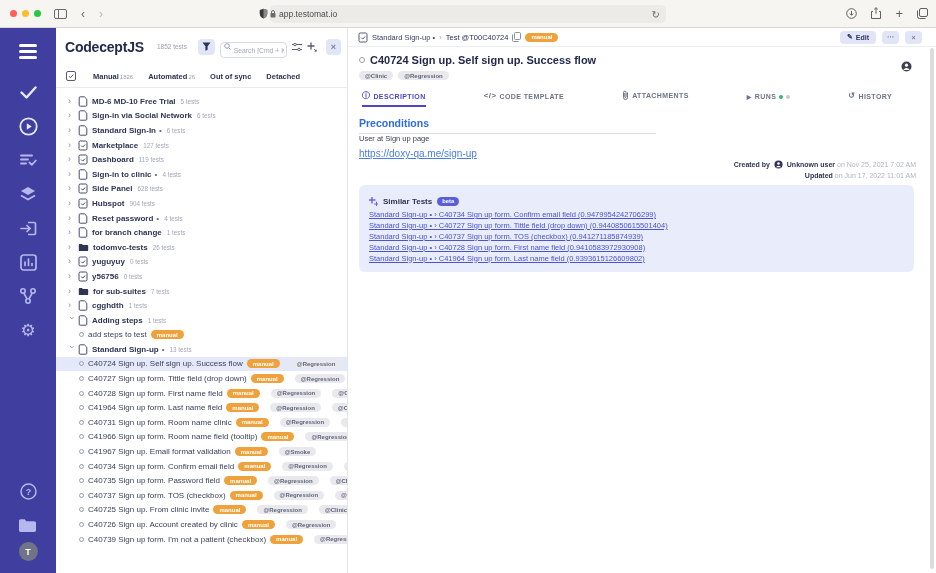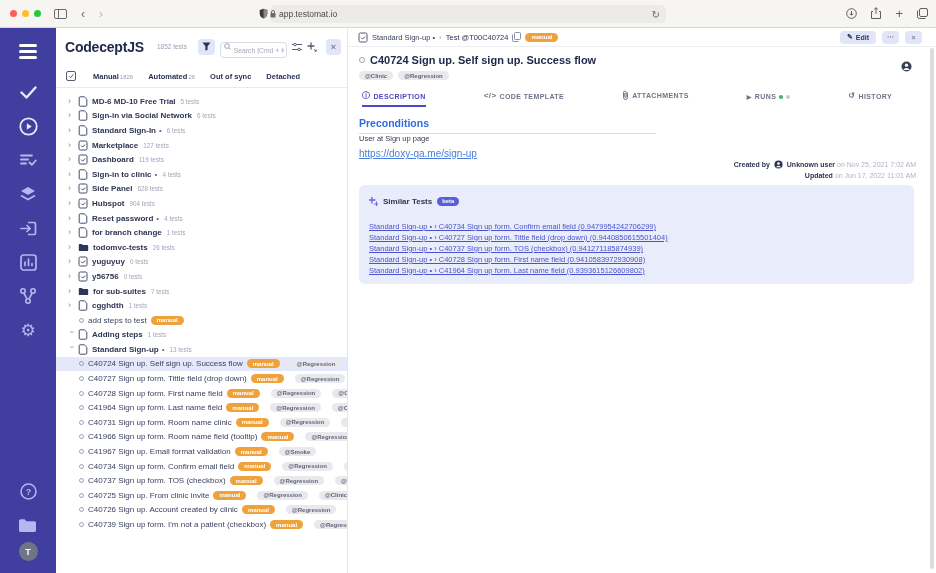--- a/index.html
+++ b/index.html
@@ -79,21 +79,21 @@
   .dot.green{background:#3bb273}.dot.gray{background:#c7cad4}
   .rp-body{position:relative}
   .precond{margin:10px 0 0 11px;width:297px}
   .precond h2{font-size:10.5px;font-weight:700;color:#2e6be5;padding-bottom:4px;border-bottom:1px solid #d9dde9}
   .precond .line{font-size:7.5px;color:#3b4054;}
   .precond a{font-size:10px;color:#4a7de0;text-decoration:underline;display:inline-block;margin-top:0}
   .meta{position:absolute;right:20px;top:42px;text-align:right;font-size:7px;color:#b0b4c4;line-height:1.6}
   .meta b{color:#2e3454;font-weight:700}
   .meta .uic{display:inline-flex;vertical-align:-2px;margin:0 2px;color:#2e3454}
   .similar{position:absolute;left:11px;right:22px;top:68px;background:#e9ecfb;border-radius:6px;padding:7px 10px 8px}
-  .sim-head{display:flex;align-items:center;gap:5px;margin-bottom:12px}
+  .sim-head{display:flex;align-items:center;gap:5px;margin-bottom:0}
   .sim-head .spark{color:#6f62e8}
   .sim-title{font-size:8px;font-weight:700;color:#2e3454}
   .beta{background:#5a5fd8;color:#fff;font-size:5.8px;font-weight:700;padding:1.5px 5px;border-radius:6px}
   .sim-link{display:block;font-size:7.5px;color:#4a54cc;text-decoration:underline;line-height:1.45;cursor:pointer}
   .vscroll{position:absolute;right:2px;top:20px;bottom:4px;width:4px;background:#dcdce0;border-radius:2px}
 </style>
 </head>
 <body>
 
 <div class="chrome">
@@ -474,40 +474,40 @@
               <path d="M2.2.8h4.2L8.8 3.2v6a1 1 0 0 1-1 1H2.2a1 1 0 0 1-1-1V1.8a1 1 0 0 1 1-1z" fill="none" stroke="#454c6e"></path>
             </svg>
           </span>
 
           <span class="tname">cgghdth</span>
 
           <span class="tcount">1 tests</span>
 
         </div>
 
+        <div class="trow suite i-file open">
+          <span class="chev">›</span>
+          <span class="ic f">
+            <svg width="10" height="11" viewBox="0 0 10 11">
+              <path d="M2.2.8h4.2L8.8 3.2v6a1 1 0 0 1-1 1H2.2a1 1 0 0 1-1-1V1.8a1 1 0 0 1 1-1z" fill="none" stroke="#454c6e"></path>
+            </svg>
+          </span>
+
+          <span class="tname">Adding steps</span>
+
+          <span class="tcount">1 tests</span>
+
+        </div>
+
         <div class="trow test">
 
           <span class="circ"></span>
           <span class="tname">add steps to test</span>
 
           <span class="badge">manual</span>
-
-        </div>
-
-        <div class="trow suite i-file open">
-          <span class="chev">›</span>
-          <span class="ic f">
-            <svg width="10" height="11" viewBox="0 0 10 11">
-              <path d="M2.2.8h4.2L8.8 3.2v6a1 1 0 0 1-1 1H2.2a1 1 0 0 1-1-1V1.8a1 1 0 0 1 1-1z" fill="none" stroke="#454c6e"></path>
-            </svg>
-          </span>
-
-          <span class="tname">Adding steps</span>
-
-          <span class="tcount">1 tests</span>
 
         </div>
 
         <div class="trow suite i-file open">
           <span class="chev">›</span>
           <span class="ic f">
             <svg width="10" height="11" viewBox="0 0 10 11">
               <path d="M2.2.8h4.2L8.8 3.2v6a1 1 0 0 1-1 1H2.2a1 1 0 0 1-1-1V1.8a1 1 0 0 1 1-1z" fill="none" stroke="#454c6e"></path>
             </svg>
           </span>
@@ -591,20 +591,29 @@
         <div class="trow test">
 
           <span class="circ"></span>
           <span class="tname">C40734 Sign up form. Confirm email field</span>
 
           <span class="badge">manual</span>
           <span class="pilltag">@Regression</span>
           <span class="pilltag">@Clinic</span>
         </div>
 
+        <div class="trow test">
+
+          <span class="circ"></span>
+          <span class="tname">C40735 Sign up form. Password field</span>
+
+          <span class="badge">manual</span>
+          <span class="pilltag">@Regression</span>
+          <span class="pilltag">@Clinic</span>
+        </div>
 
         <div class="trow test">
 
           <span class="circ"></span>
           <span class="tname">C40737 Sign up form. TOS (checkbox)</span>
 
           <span class="badge">manual</span>
           <span class="pilltag">@Regression</span>
           <span class="pilltag">@Clinic</span>
         </div>

